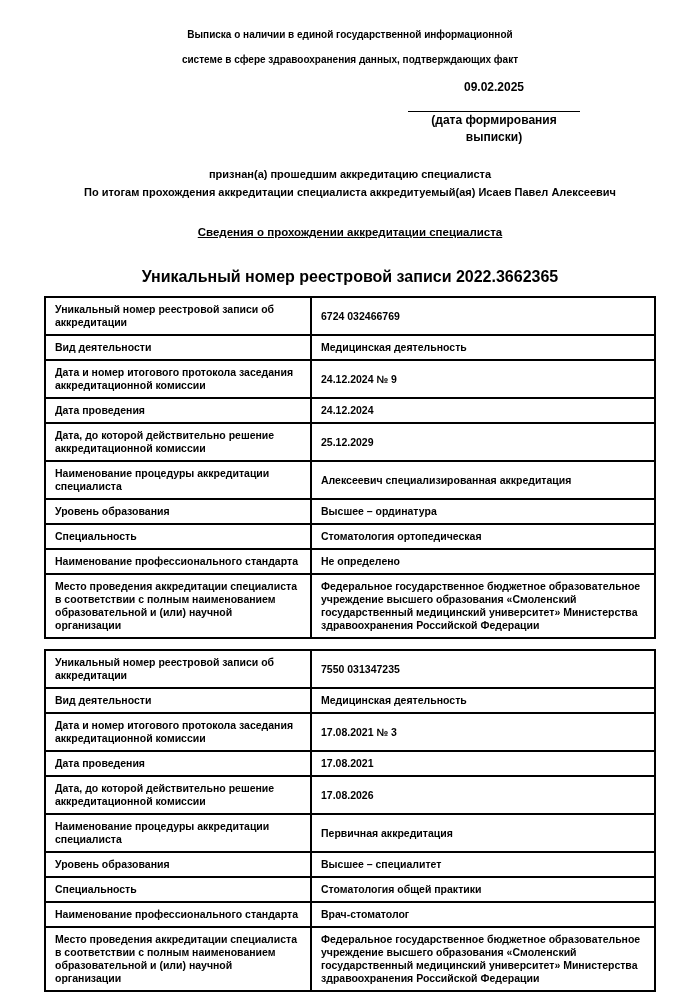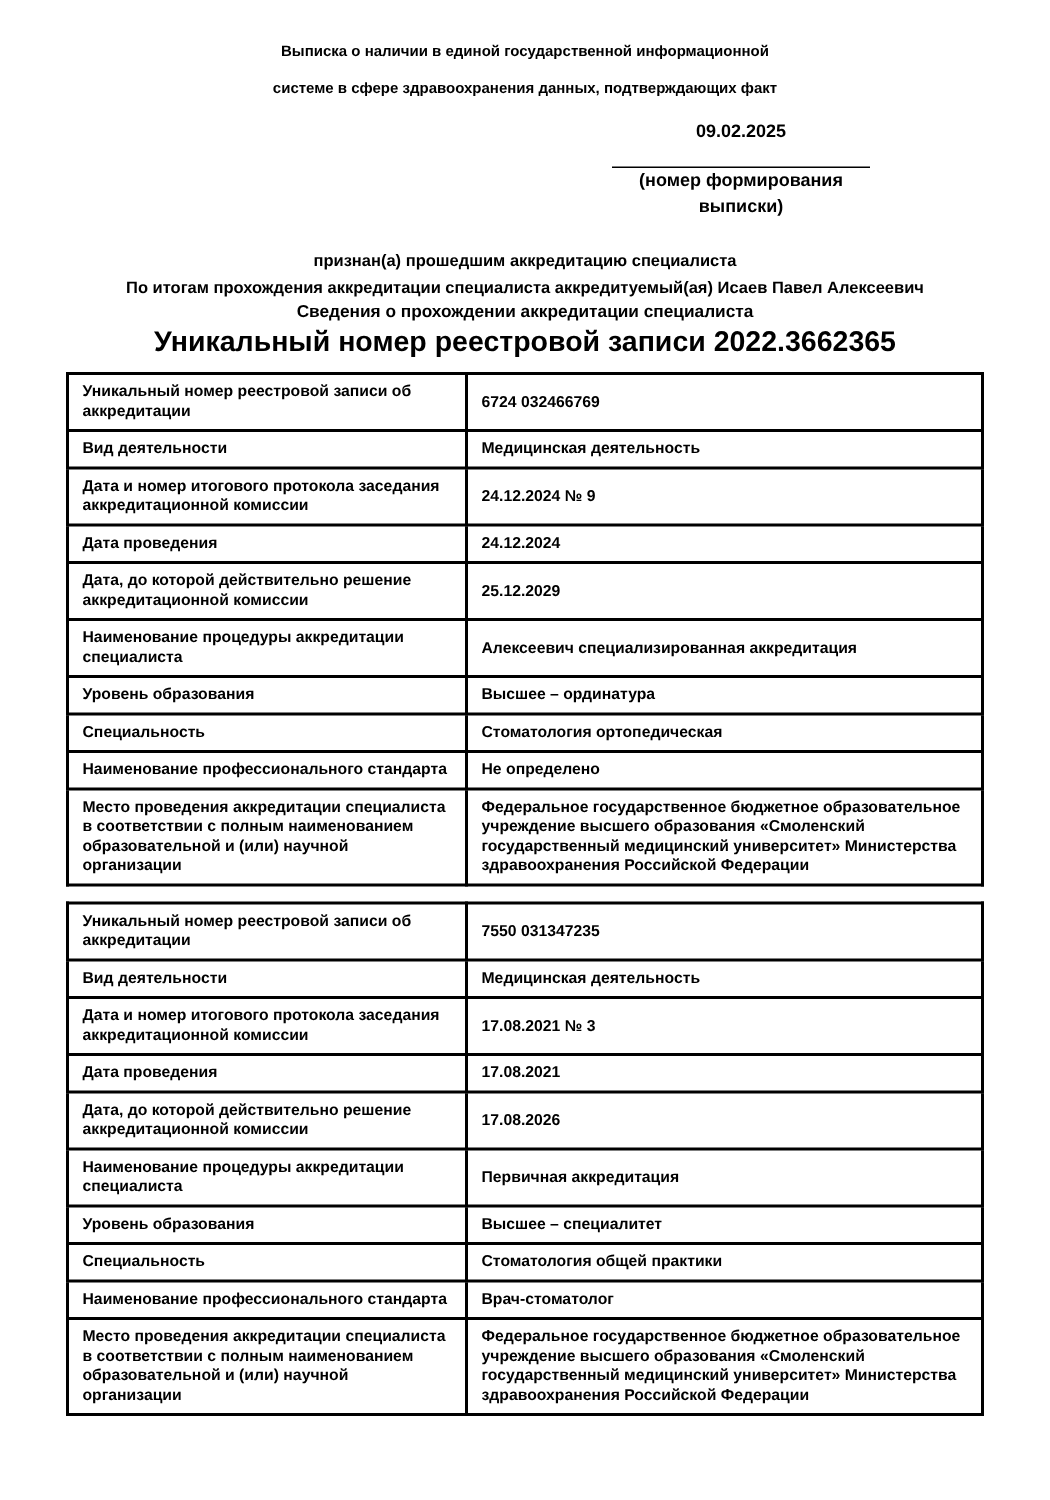--- a/index.html
+++ b/index.html
@@ -13,23 +13,23 @@
   .page { padding:22px 44px 0 44px; }
 
   .doc-title { text-align:center; font-size:10px; line-height:25px; margin-bottom:8px; }
 
   .date-block { width:172px; margin:0 76px 0 auto; text-align:center; }
   .date-value { display:block; font-size:12px; line-height:15px; padding-bottom:16px; border-bottom:1.5px solid #000; }
   .date-caption { display:block; font-size:12px; line-height:17px; }
 
   .result-text { text-align:center; font-size:11px; line-height:18px; margin-top:19px; }
 
-  .section-heading { text-align:center; font-size:11.5px; line-height:15px; }
+  .section-heading { text-align:center; font-size:11.5px; line-height:15px; margin-top:24px; text-decoration:underline; }
 
-  .registry-heading { text-align:center; font-size:19px; line-height:18px; margin-top:4px; }
+  .registry-heading { text-align:center; font-size:16px; line-height:18px; margin-top:28px; }
 
   table.acc-table { width:100%; border-collapse:collapse; table-layout:fixed; }
   table.acc-table.t1 { margin-top:10px; }
   table.acc-table.t2 { margin-top:10px; }
   table.acc-table td {
     border:2px solid #000000;
     font-size:10.5px;
     line-height:13px;
     padding:5px 9px;
     vertical-align:middle;
@@ -43,21 +43,21 @@
 
 <div class="page">
 
   <div class="doc-title">
     <div>Выписка о наличии в единой государственной информационной</div>
     <div>системе в сфере здравоохранения данных, подтверждающих факт</div>
   </div>
 
   <div class="date-block">
     <span class="date-value">09.02.2025</span>
-    <span class="date-caption">(номер формирования выписки)</span>
+    <span class="date-caption">(дата формирования выписки)</span>
   </div>
 
   <div class="result-text">
     <div>признан(а) прошедшим аккредитацию специалиста</div>
     <div>По итогам прохождения аккредитации специалиста аккредитуемый(ая) Исаев Павел Алексеевич</div>
   </div>
 
   <div class="section-heading">Сведения о прохождении аккредитации специалиста</div>
 
   <div class="registry-heading">Уникальный номер реестровой записи 2022.3662365</div>

